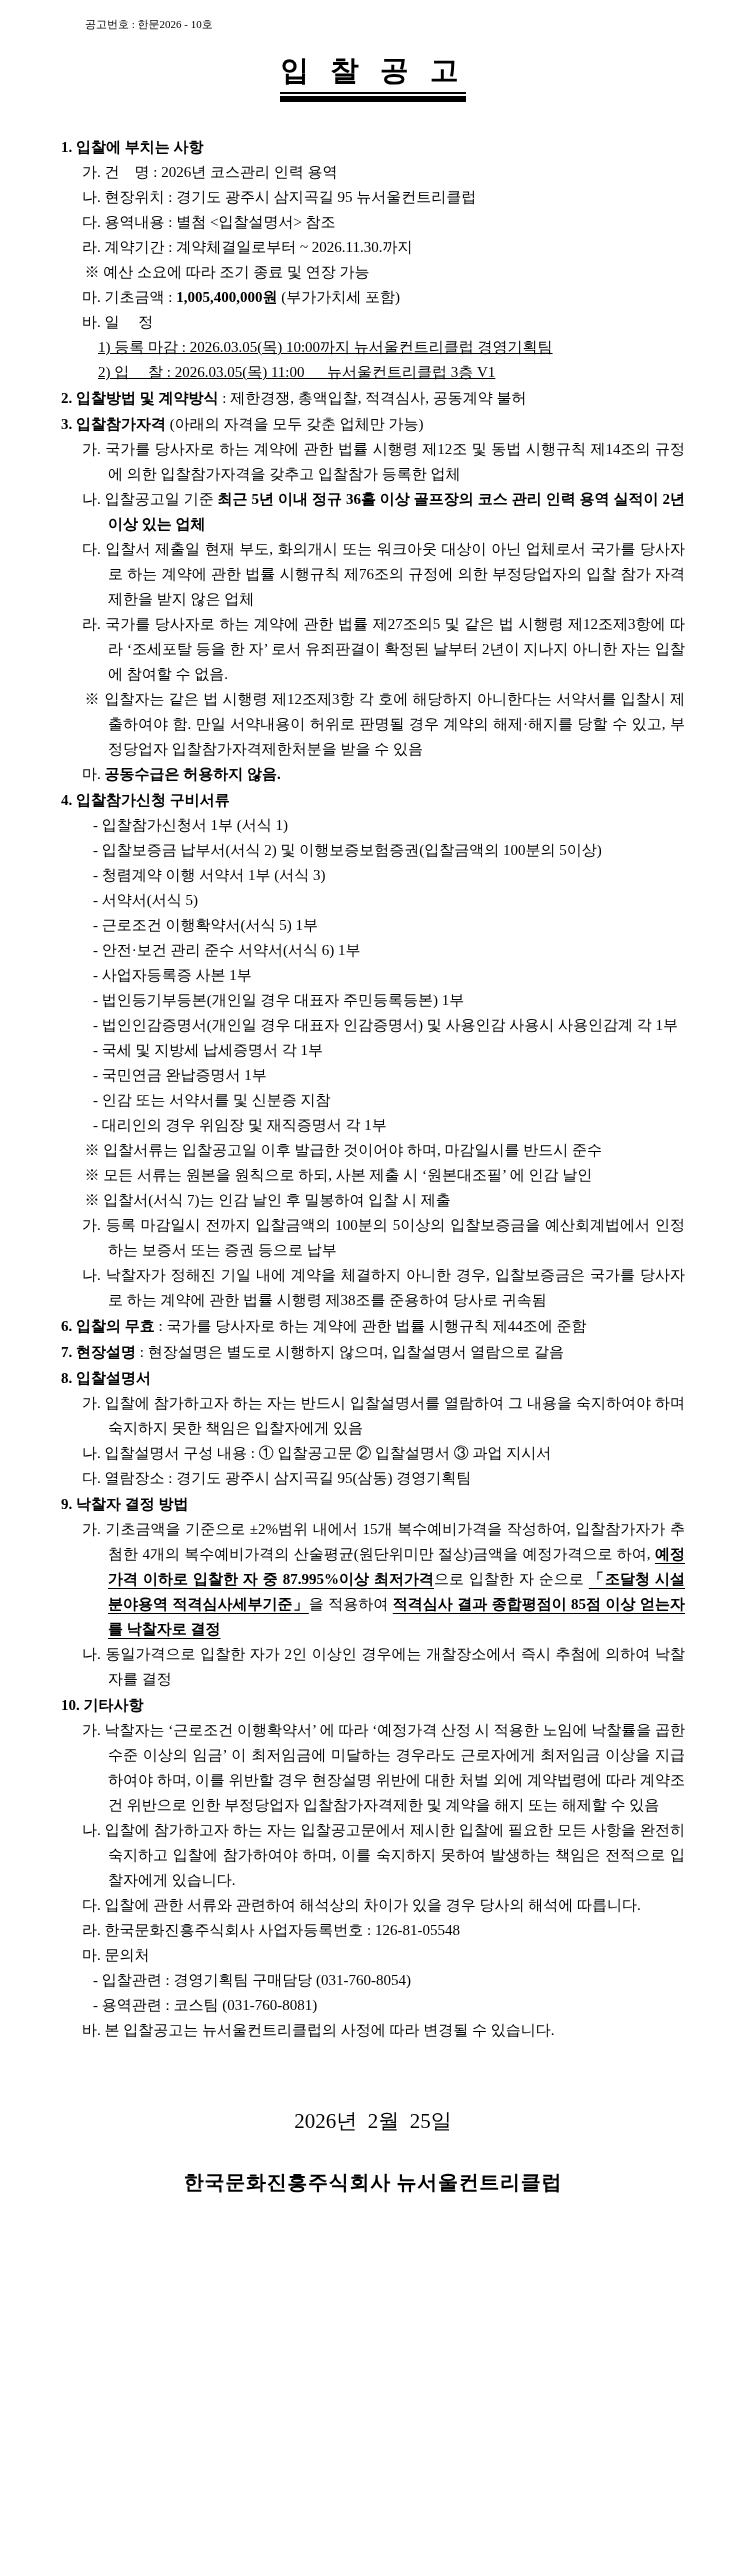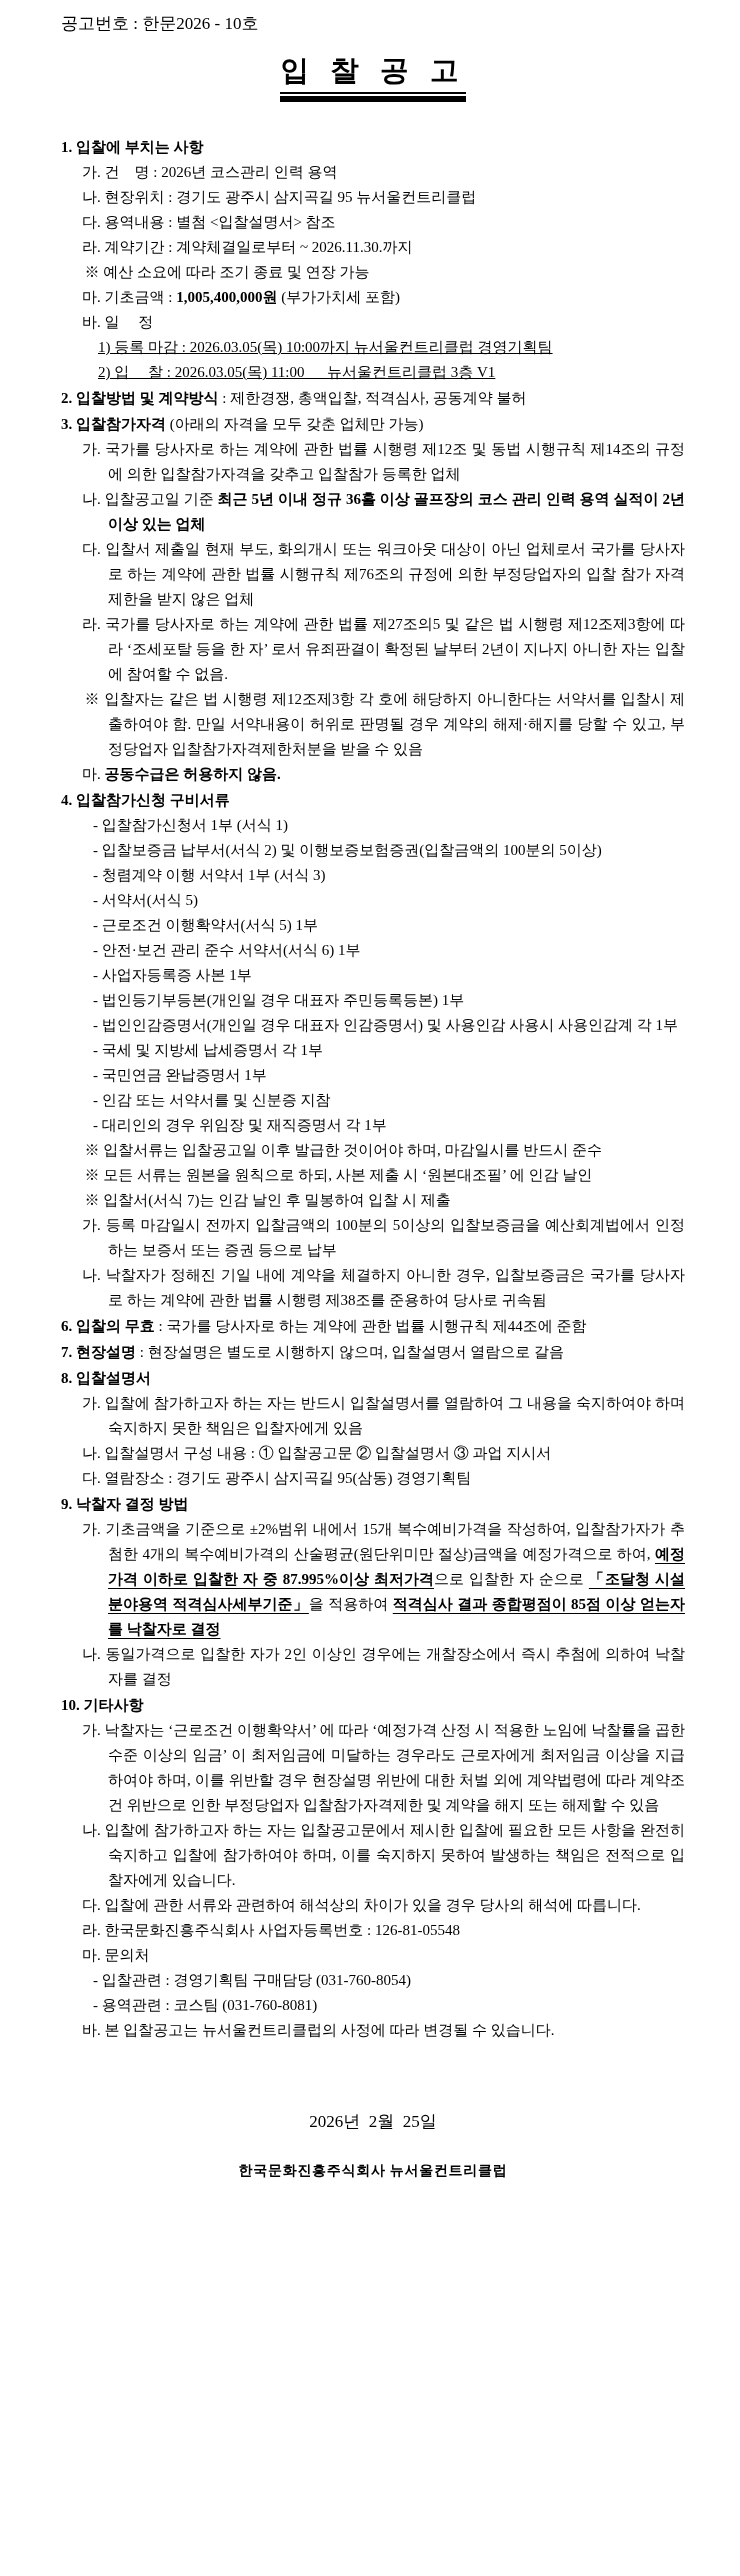--- a/index.html
+++ b/index.html
@@ -9,24 +9,25 @@
     background:#ffffff;
     box-sizing:border-box;
     padding:14.3px 56px 0 61px;
     font-family:"Liberation Serif","DejaVu Serif",serif;
     color:#000;
     font-size:15px;
     line-height:25px;
     overflow:hidden;
   }
   .notice-no{
-    font-size:17px;
+    font-size:11px;
     line-height:20px;
     margin-bottom:20px;
     white-space:pre-wrap;
+    margin-left:24px;
   }
   .title-wrap{text-align:center;margin-bottom:33px;}
   .title-inner{display:inline-block;padding:0 7.1px;}
   .title-text{
     display:block;
     font-size:28.5px;
     line-height:34px;
     font-weight:bold;
     letter-spacing:7.1px;
     white-space:pre-wrap;
@@ -40,30 +41,30 @@
   .h{padding-left:23px;text-indent:-23px;margin-top:1px;}
   .a{padding-left:47px;text-indent:-26px;}
   .n{padding-left:47px;text-indent:-23.5px;}
   .d{padding-left:44px;text-indent:-12px;}
   .p{padding-left:61px;text-indent:-24px;text-decoration:underline;}
   .b{font-weight:bold;}
   .u{text-decoration:underline;text-underline-offset:3.6px;text-decoration-thickness:1.4px;}
 
   .date-line{
     text-align:center;
-    font-size:17px;
+    font-size:21px;
     margin-top:66px;
     white-space:pre-wrap;
   }
   .issuer-line{
     text-align:center;
-    font-size:14px;
+    font-size:20px;
     font-weight:bold;
     letter-spacing:0.7px;
-    margin-top:24px;
+    margin-top:36px;
     white-space:pre-wrap;
   }
 </style>
 </head>
 <body>
 
 <div class="page">
   <div class="notice-no">공고번호 : 한문2026 - 10호</div>
 
   <div class="title-wrap">

